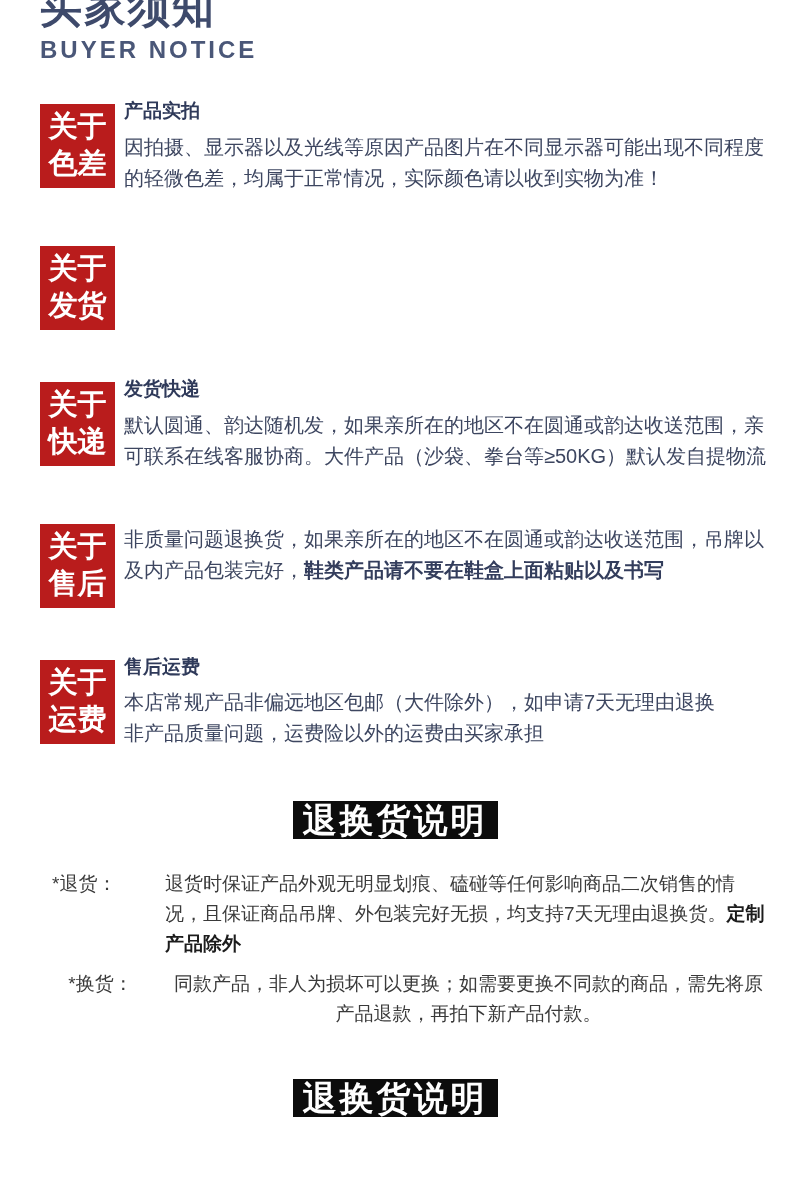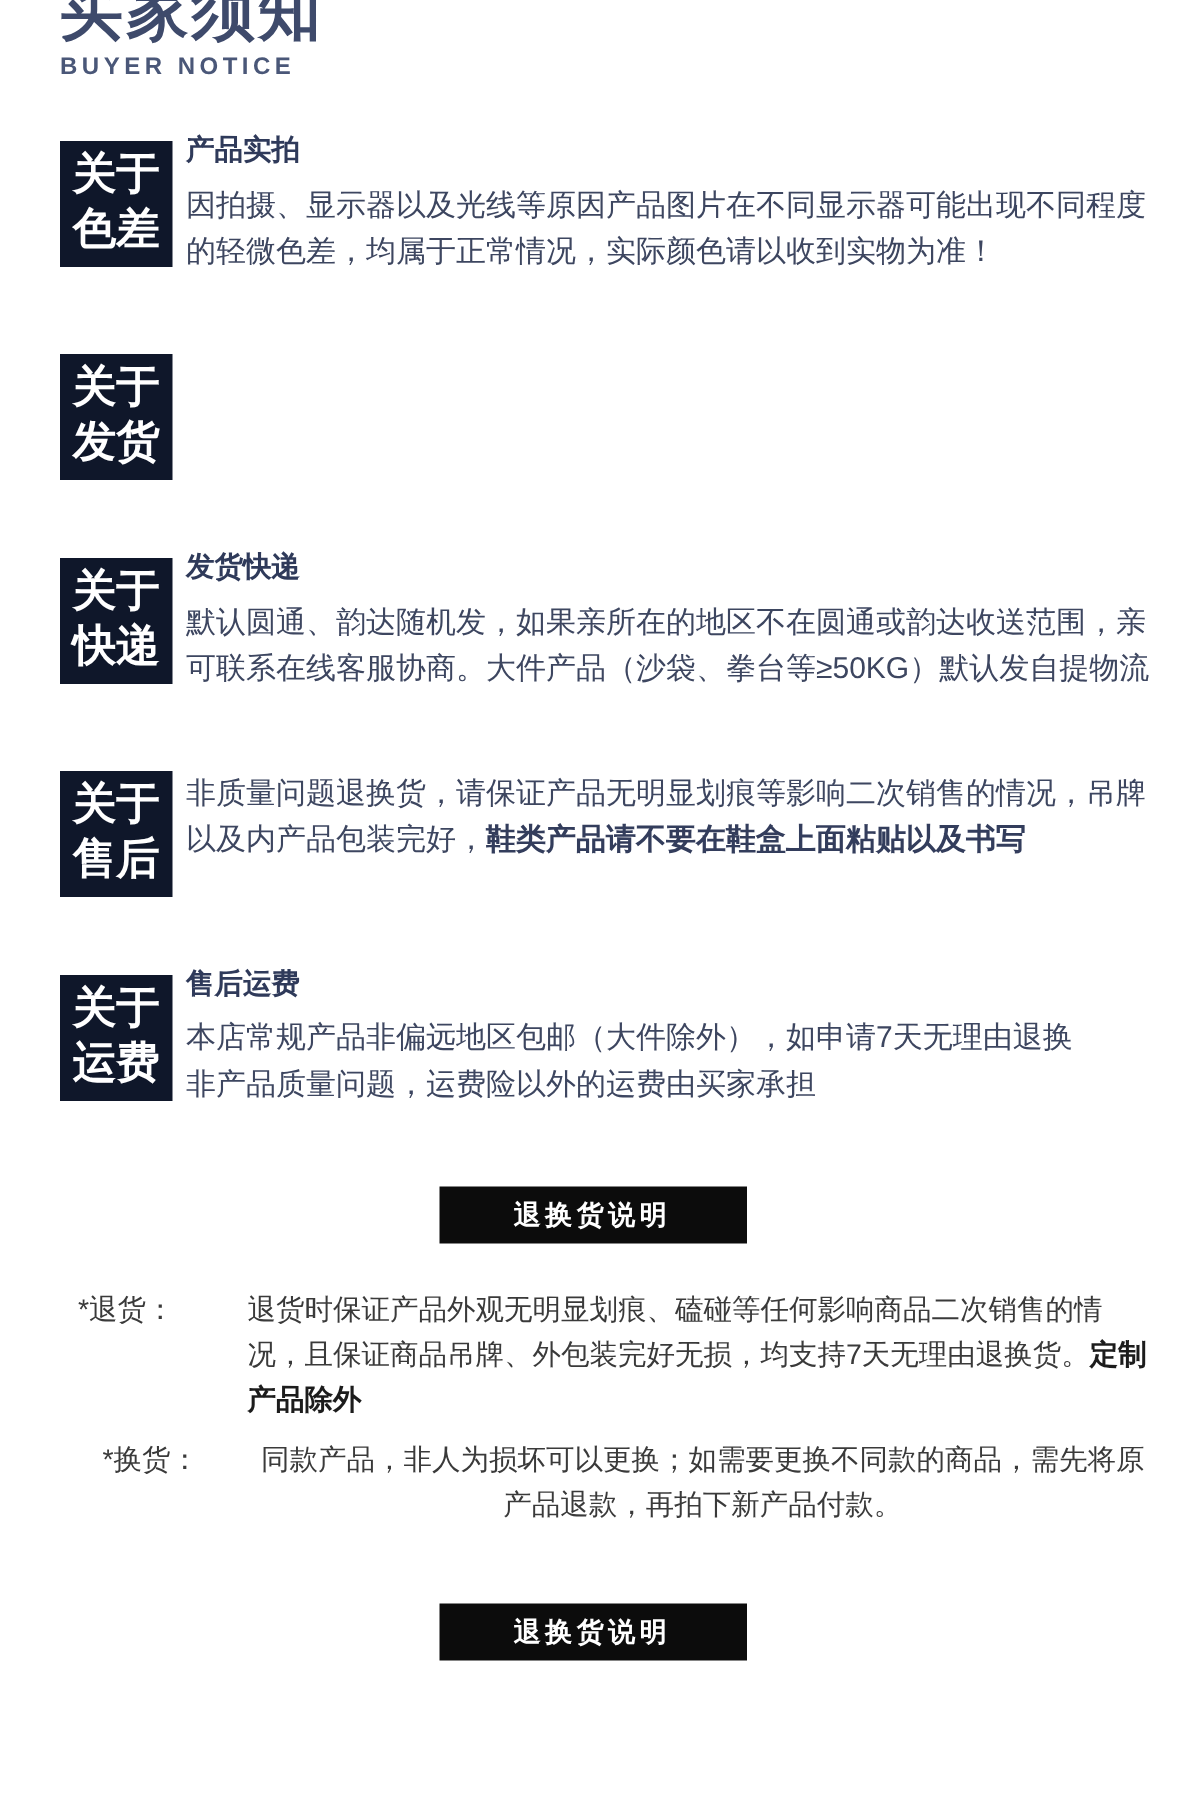--- a/index.html
+++ b/index.html
@@ -12,47 +12,47 @@
   }
   .page { position:relative; width:790px; height:1200px; }
 
   
   .header { margin-left:40px; }
   .page-title {
     font-size:42px; font-weight:bold; color:#3e4a6b;
     letter-spacing:2px; margin:-13px 0 0 0; line-height:1.0;
   }
   .page-subtitle {
-    font-size:16px; font-weight:bold; color:#4a5778;
+    font-size:24px; font-weight:bold; color:#4a5778;
     letter-spacing:3px; margin-top:7px;
   }
 
   
   .notice-section { display:flex; align-items:flex-start; margin:0 0 52px 40px; }
   .notice-section.first { margin-top:40px; }
   .badge {
-    flex:0 0 75px; background:#0f172a; color:#ffffff;
+    flex:0 0 75px; background:#b91c1c; color:#ffffff;
     font-weight:bold; font-size:29px; line-height:37px;
     text-align:center; padding:4px 0 6px;
   }
   .content { margin-left:9px; }
   .section-heading {
     font-size:19px; font-weight:bold; color:#2f3a5a;
     margin:-4px 0 9px 0; line-height:1.2;
   }
   .body-text {
     font-size:20px; color:#3d4660; line-height:31px;
     margin:0; max-width:652px;
   }
   .body-text b { color:#333d5c;text-align:center; }
 
   
   .banner {
     width:205px; margin:22px auto 0; background:#0c0c0c;
-    color:#ffffff; text-align:center; font-size:18px; font-weight:bold;
+    color:#ffffff; text-align:center; font-size:34px; font-weight:bold;
     letter-spacing:3px; line-height:38px; height:38px;
   }
   .banner2 { margin-top:50px; }
 
   
   .note {
     display:flex; margin:30px 0 0 24px; width:748px;
     font-size:19px; color:#3a3a3a; line-height:30px;
   }
   .note-label { flex:0 0 97px; white-space:nowrap;margin-left:28px; }
@@ -104,21 +104,21 @@
       <p class="body-text">默认圆通、韵达随机发，如果亲所在的地区不在圆通或韵达收送范围，亲可联系在线客服协商。大件产品（沙袋、拳台等≥50KG）默认发自提物流</p>
     </div>
   </div>
 
   <div class="notice-section">
     <div class="badge">
       <div>关于</div>
       <div>售后</div>
     </div>
     <div class="content">
-      <p class="body-text"><span>非质量问题退换货，请保证产品无明显划痕等影响二次销售的情况，吊牌以及内产品包装完好，</span><b>鞋类产品请不要在鞋盒上面粘贴以及书写</b></p>
+      <p class="body-text"><span>非质量问题退换货，如果亲所在的地区不在圆通或韵达收送范围，吊牌以及内产品包装完好，</span><b>鞋类产品请不要在鞋盒上面粘贴以及书写</b></p>
     </div>
   </div>
 
   <div class="notice-section">
     <div class="badge">
       <div>关于</div>
       <div>运费</div>
     </div>
     <div class="content">
       <div class="section-heading">售后运费</div>

